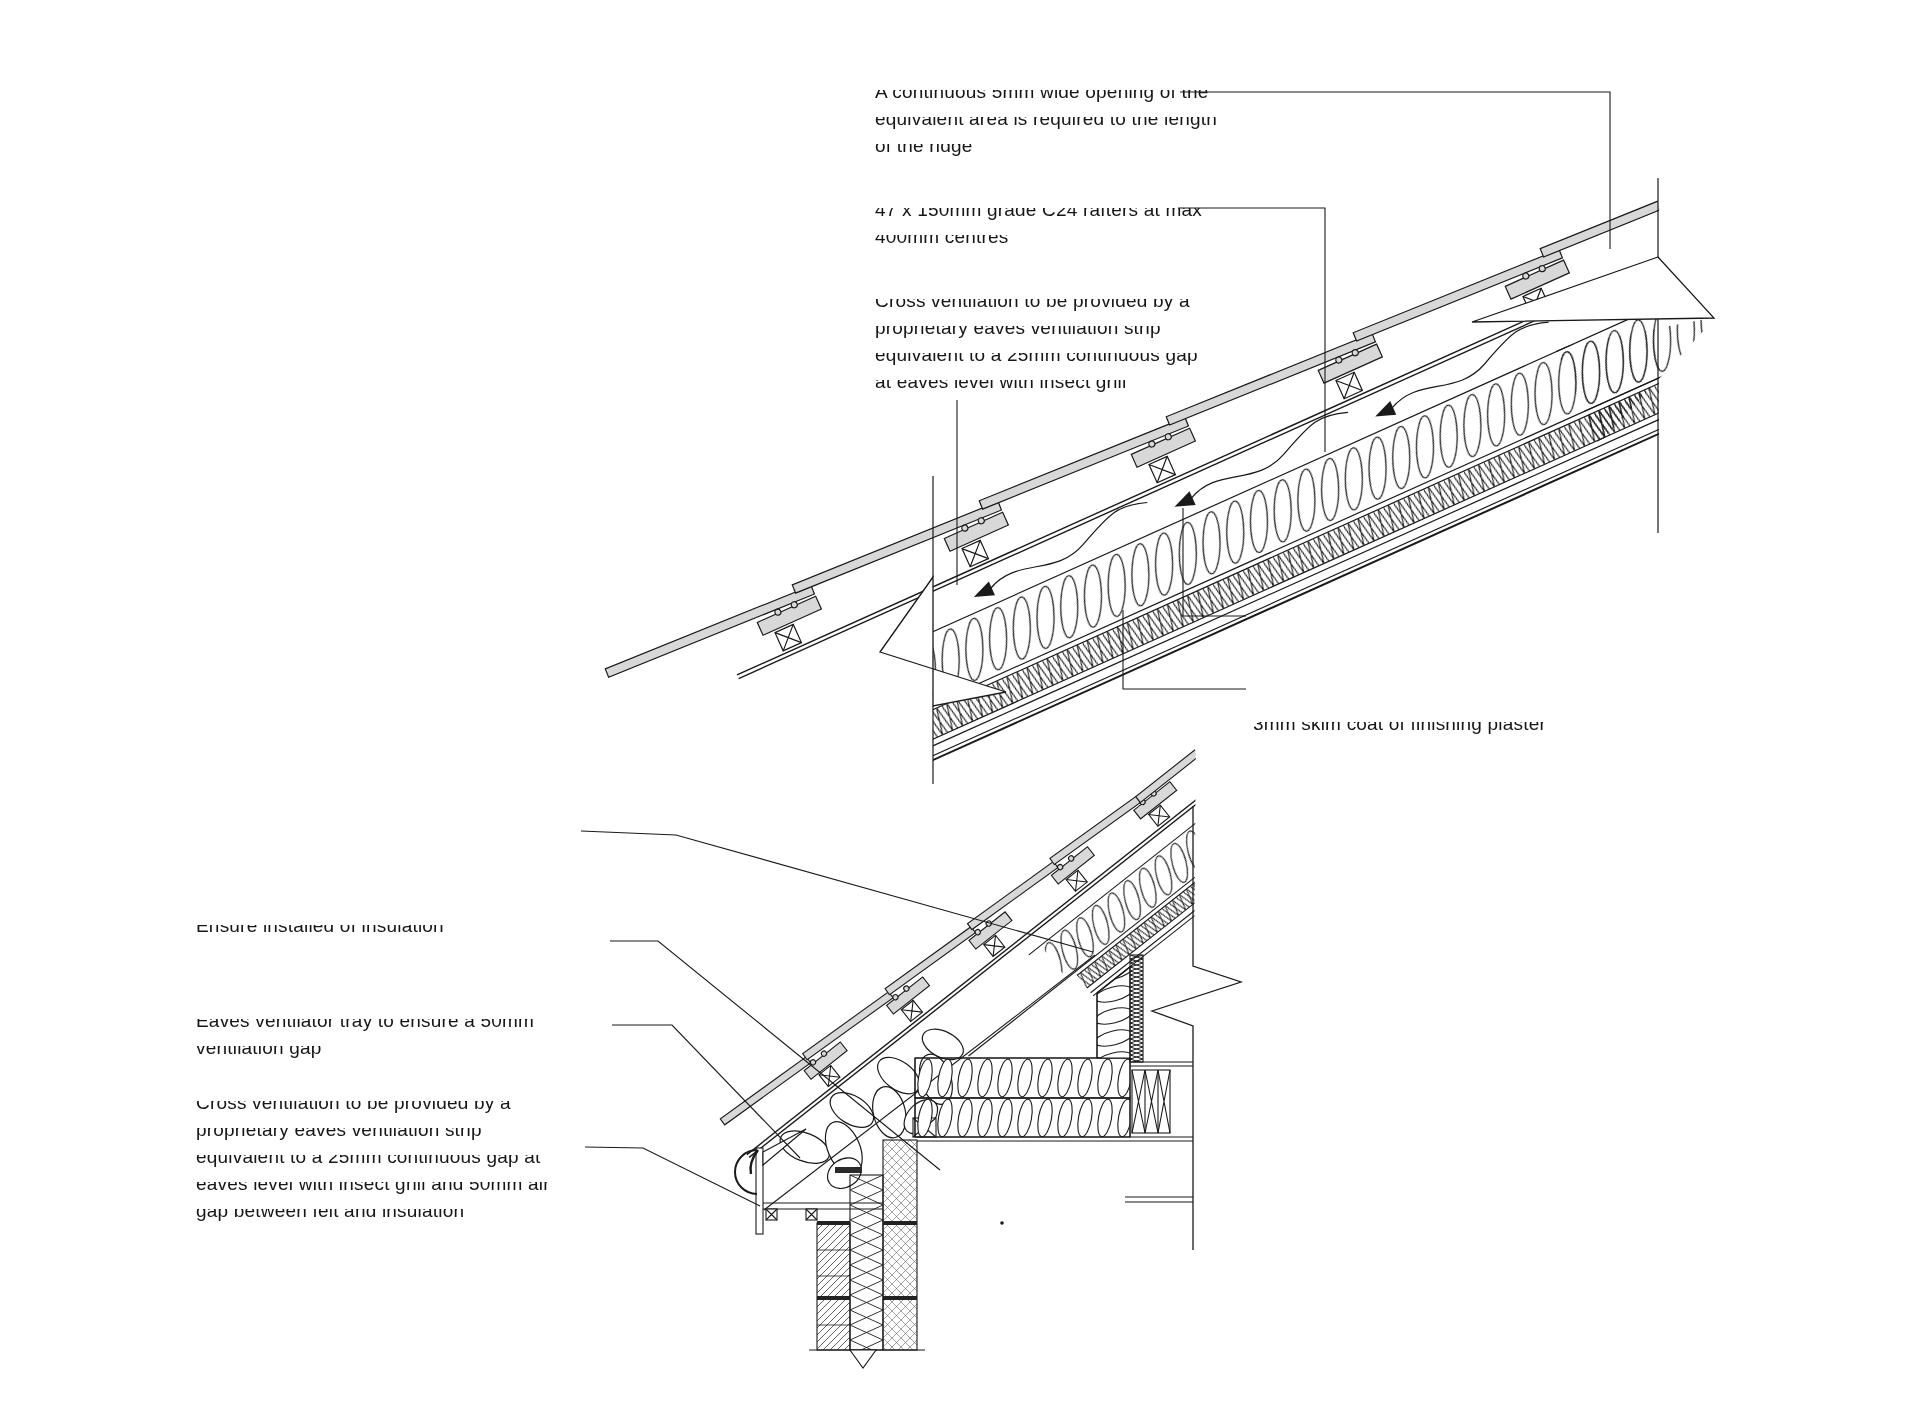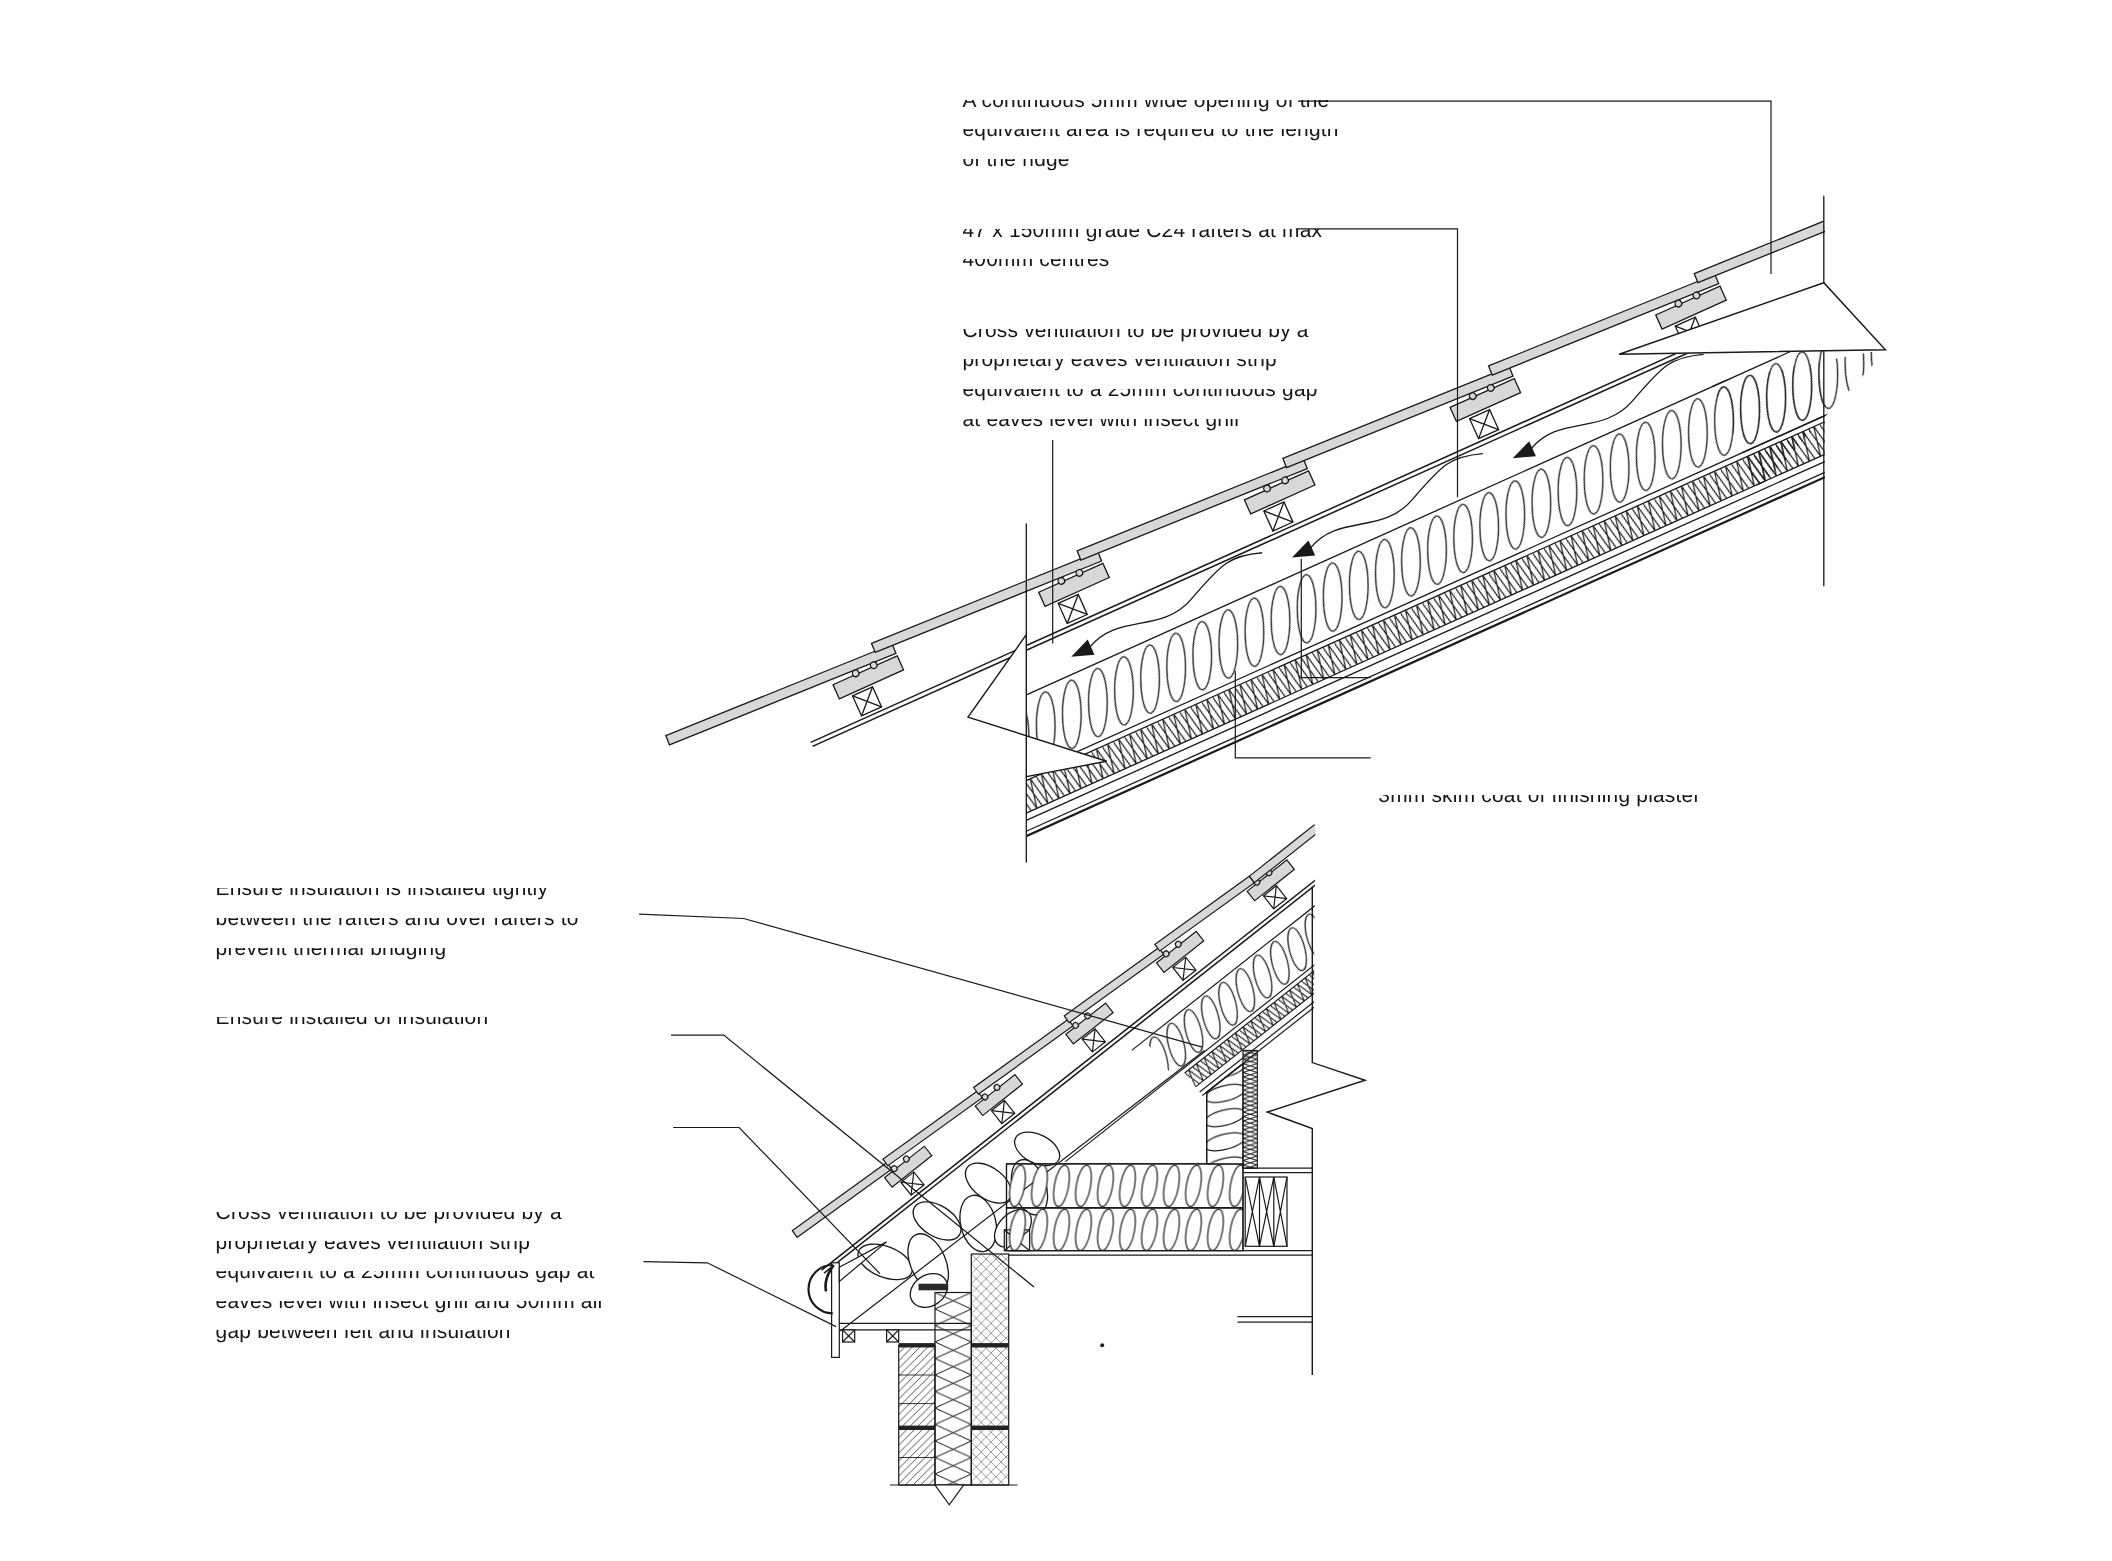--- a/index.html
+++ b/index.html
@@ -22,24 +22,23 @@
   <div class="note" style="left:875px;top:78px">A continuous 5mm wide opening of the
 equivalent area is required to the length
 of the ridge</div>
   <div class="note" style="left:875px;top:196px">47 x 150mm grade C24 rafters at max
 400mm centres</div>
   <div class="note" style="left:875px;top:287px">Cross ventilation to be provided by a
 proprietary eaves ventilation strip
 equivalent to a 25mm continuous gap
 at eaves level with insect grill</div>
   <div class="note" style="left:1253px;top:710px">3mm skim coat of finishing plaster</div>
-  <div class="note" style="left:196px;top:795px">Ensure insulation is installed tightly
-between the rafters and over rafters to
-prevent thermal bridging</div>
   <div class="note" style="left:196px;top:912px">Ensure installed of insulation</div>
+  <div class="note" style="left:196px;top:1007px">Eaves ventilator tray to ensure a 50mm
+ventilation gap</div>
   <div class="note" style="left:196px;top:1089px">Cross ventilation to be provided by a
 proprietary eaves ventilation strip
 equivalent to a 25mm continuous gap at
 eaves level with insect grill and 50mm air
 gap between felt and insulation</div>
 
   <svg id="drawing" width="1920" height="1419" viewBox="0 0 1920 1419">
     <defs>
       <clipPath id="clipTop">
           <polygon points="-365,-14 796,-14 793,2 698,214 -365,214"></polygon>

